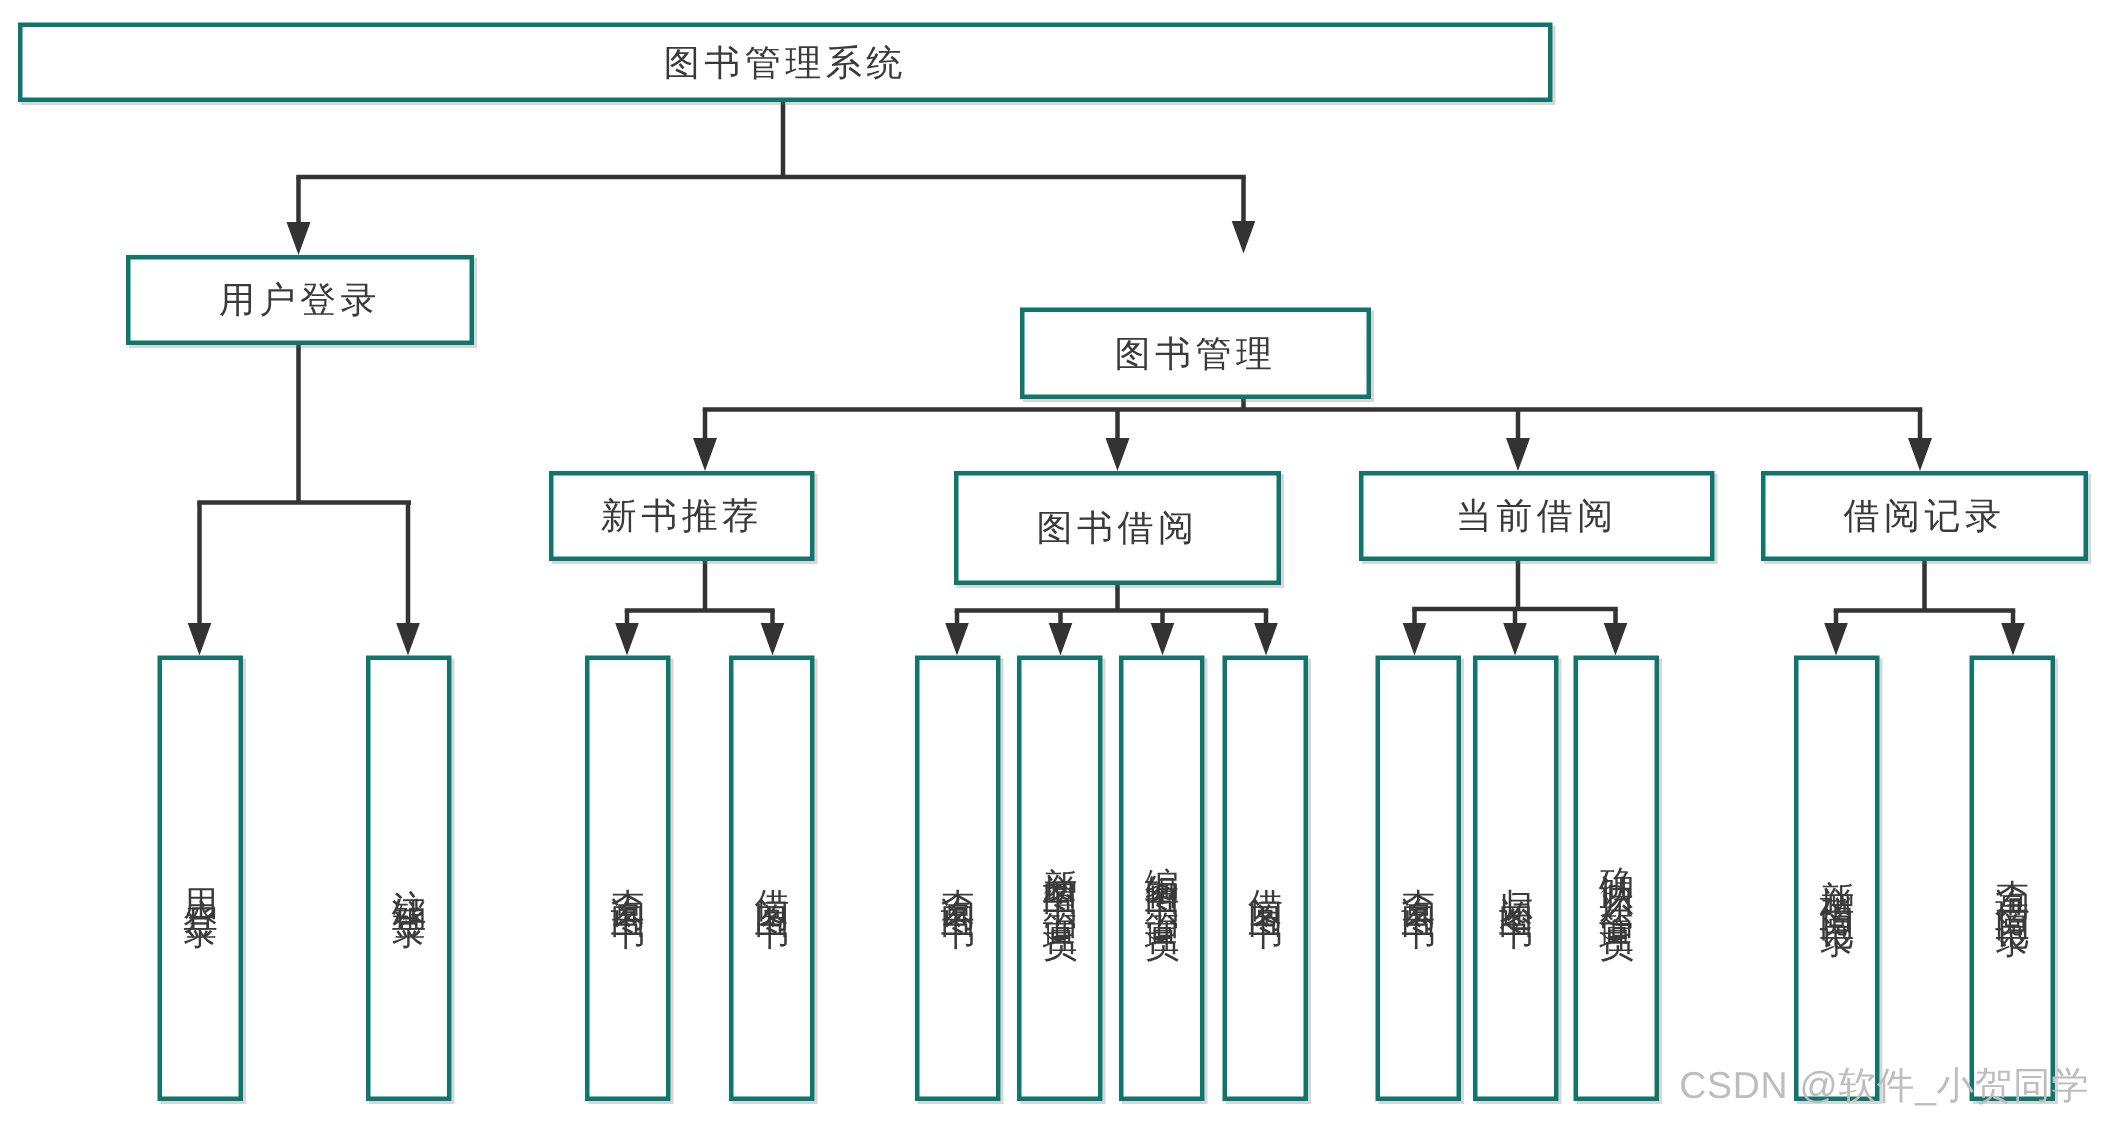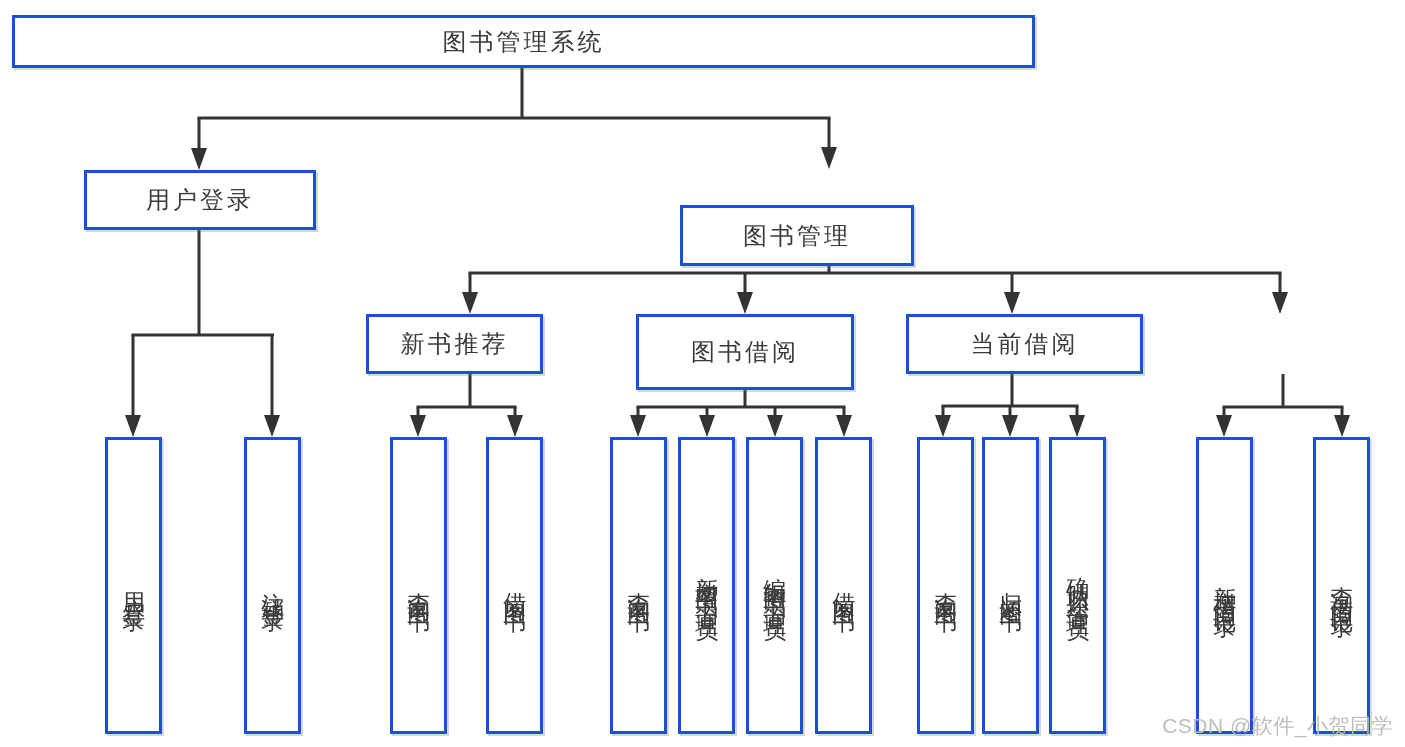--- a/index.html
+++ b/index.html
@@ -4,21 +4,21 @@
 <style>
   html, body { margin:0; padding:0; background:#ffffff; }
   body { width:1405px; height:747px; font-family:"Liberation Sans","DejaVu Sans",sans-serif; }
   .canvas { position:relative; width:1405px; height:747px; background:#ffffff; overflow:hidden; }
 
   svg.wires { position:absolute; left:0; top:0; width:1405px; height:747px; pointer-events:none; }
 
   .box {
     position:absolute;
     background:#ffffff;
-    border:3px solid #1d4ed8;
+    border:3px solid #0f766e;
     box-sizing:border-box;
     display:flex;
     align-items:center;
     justify-content:center;
     color:#3a3a3a;
     box-shadow:2px 2px 0 rgba(110,110,110,0.28);
   }
   .box.h { font-size:24px; letter-spacing:3px; white-space:nowrap; }
   .box.v .vtxt {
     writing-mode:vertical-rl;
@@ -48,21 +48,21 @@
   .n-leaf-9  { left:917px;  }
   .n-leaf-10 { left:982px;  }
   .n-leaf-11 { left:1049px; }
   .n-leaf-12 { left:1196px; }
   .n-leaf-13 { left:1313px; }
 
   .watermark {
     position:absolute;
     right:12px;
     bottom:7px;
-    font-size:21px;
+    font-size:25px;
     color:#bdbdbd;
     letter-spacing:0.5px;
     white-space:nowrap;
   }
 </style>
 </head>
 <body>
 
 <div class="canvas">
 
@@ -122,20 +122,21 @@
   </svg>
 
   <div class="box h n-root">图书管理系统</div>
 
   <div class="box h n-user-login">用户登录</div>
   <div class="box h n-book-mgmt">图书管理</div>
 
   <div class="box h n-l3-1">新书推荐</div>
   <div class="box h n-l3-2">图书借阅</div>
   <div class="box h n-l3-3">当前借阅</div>
+  <div class="box h n-l3-4">借阅记录</div>
 
   <div class="box v leaf n-leaf-1">
     <span class="vtxt">用户登录</span>
   </div>
   <div class="box v leaf n-leaf-2">
     <span class="vtxt">注销登录</span>
   </div>
   <div class="box v leaf n-leaf-3">
     <span class="vtxt">查询图书</span>
   </div>

